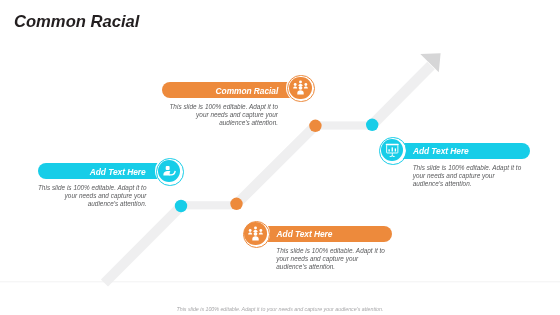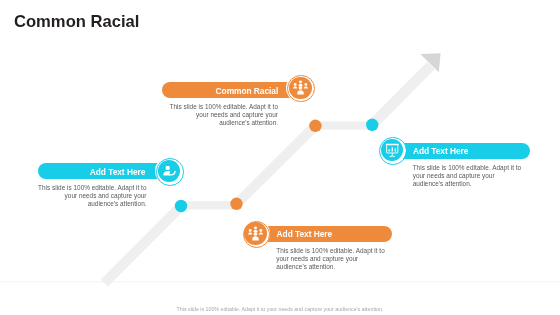--- a/index.html
+++ b/index.html
@@ -1,19 +1,19 @@
 <!DOCTYPE html>
 <html><head>
 <meta charset="utf-8">
 <style>
   html,body{margin:0;padding:0;}
   body{width:560px;height:315px;background:#ffffff;overflow:hidden;
        font-family:"Liberation Sans",sans-serif;position:relative;
        -webkit-font-smoothing:antialiased;}
-  .slide{position:absolute;left:0;top:0;width:560px;height:315px;}
+  .slide{position:absolute;left:0;top:0;width:560px;height:315px;font-style:italic;}
 
   #arrow-svg{position:absolute;left:0;top:0;width:560px;height:315px;}
 
   .title{position:absolute;left:14px;top:12.5px;font-size:16.6px;font-weight:bold;
          color:#231f20;letter-spacing:0px;line-height:17px;}
 
   .footer{position:absolute;left:0;top:306px;width:560px;text-align:center;
           font-size:5.27px;color:#a7a7a9;letter-spacing:0px;}
 
   .card{position:absolute;}

